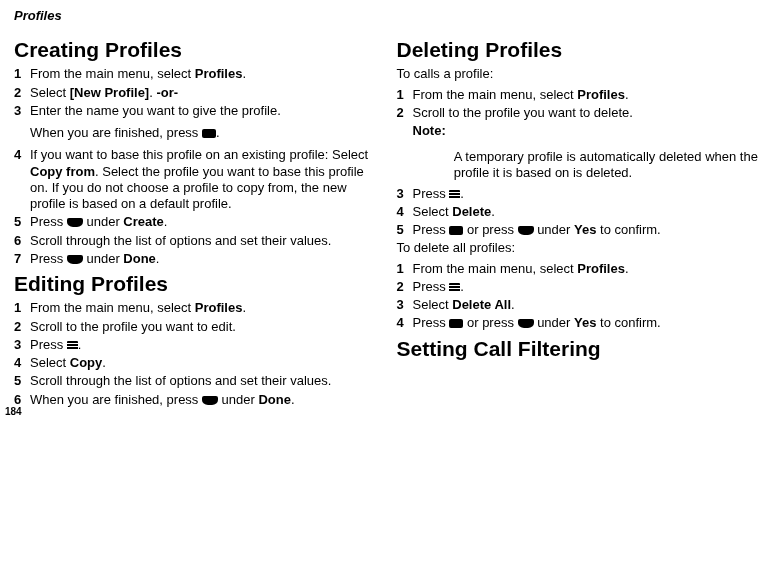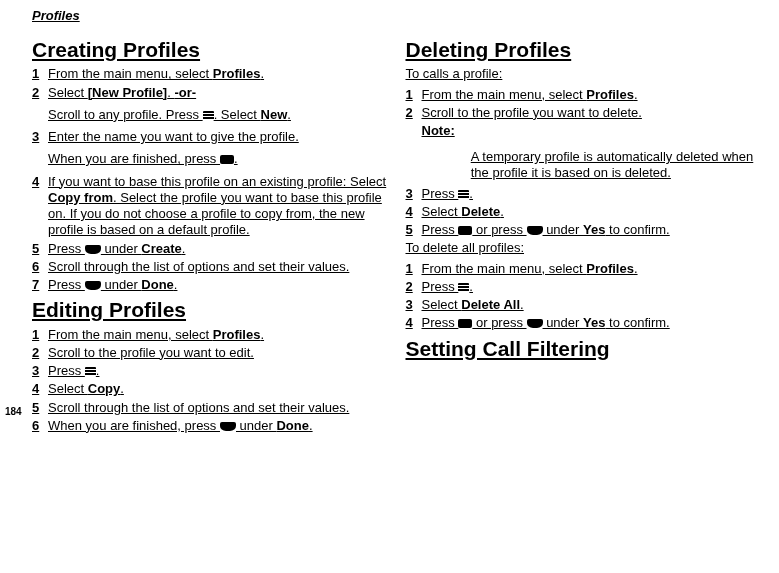--- a/index.html
+++ b/index.html
@@ -9,23 +9,22 @@
     font-family: Arial, Helvetica, sans-serif;
     color: #000;
     width: 779px;
     height: 573px;
     overflow: hidden;
   }
   .page {
     position: relative;
     width: 779px;
     height: 423px;
-    padding: 8px 14px 10px 32px;
+    padding: 8px 14px 10px 14px;
     box-sizing: border-box;
-    text-decoration: underline;
   }
   .running-head {
     font-style: italic;
     font-weight: bold;
     font-size: 13px;
     margin-bottom: 10px;
   }
   .columns {
     display: flex;
     gap: 14px;
@@ -63,21 +62,21 @@
   .plain {
     margin: 2px 0 4px 0;
   }
   .note {
     display: flex;
     margin: 2px 0 4px 16px;
   }
   .note .label {
     font-weight: bold;
     flex: 0 0 auto;
-    margin-right: 16px;
+    margin-right: 8px;
     text-align: right;
   }
   .note .text {
     flex: 1 1 auto;
     margin-top: 26px;
   }
   .icon {
     display: inline-block;
     vertical-align: -1px;
   }
@@ -129,23 +128,20 @@
             <span>From the main menu, select </span><strong>Profiles</strong><span>.</span>
           </span>
           </li>
         <li>
             <span class="num">2</span>
           <span class="body">
             <span>Select </span><strong>[New Profile]</strong><span>. </span><strong>-or-</strong>
           </span>
           </li>
       </ol>
-      <div class="sub">
-        <span>Scroll to any profile. Press </span><span class="icon icon-menu"></span><span>. Select </span><strong>New</strong><span>.</span>
-      </div>
       <ol class="steps">
         <li>
             <span class="num">3</span>
           <span class="body">Enter the name you want to give the profile.</span>
           </li>
       </ol>
       <div class="sub">
         <span>When you are finished, press </span><span class="icon icon-ok"></span><span>.</span>
       </div>
       <ol class="steps">

